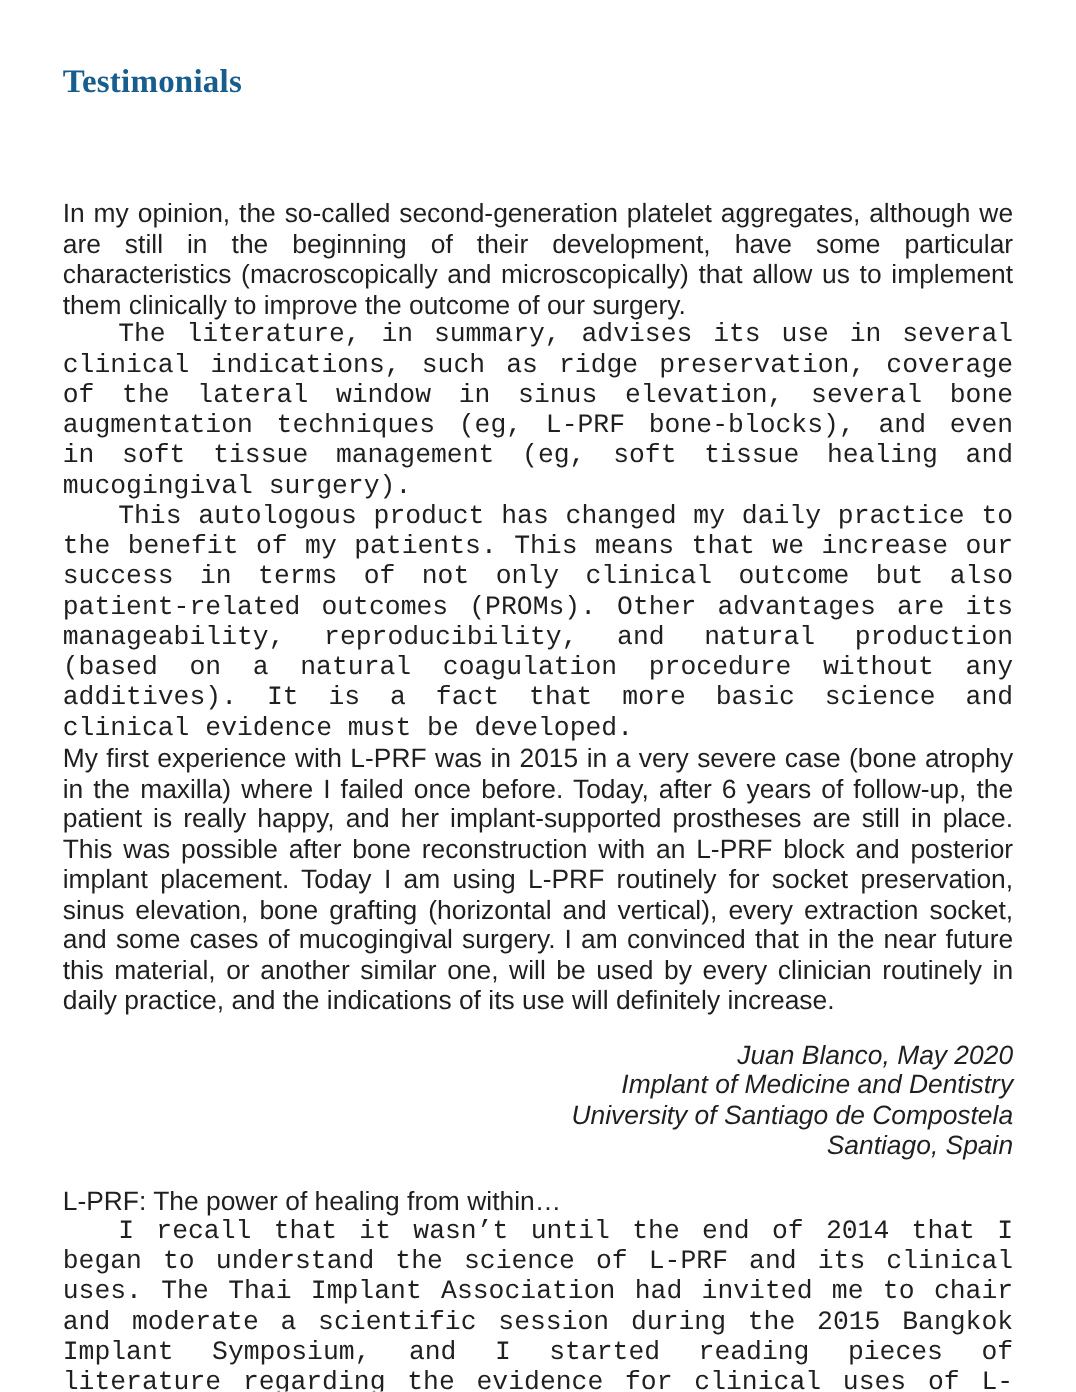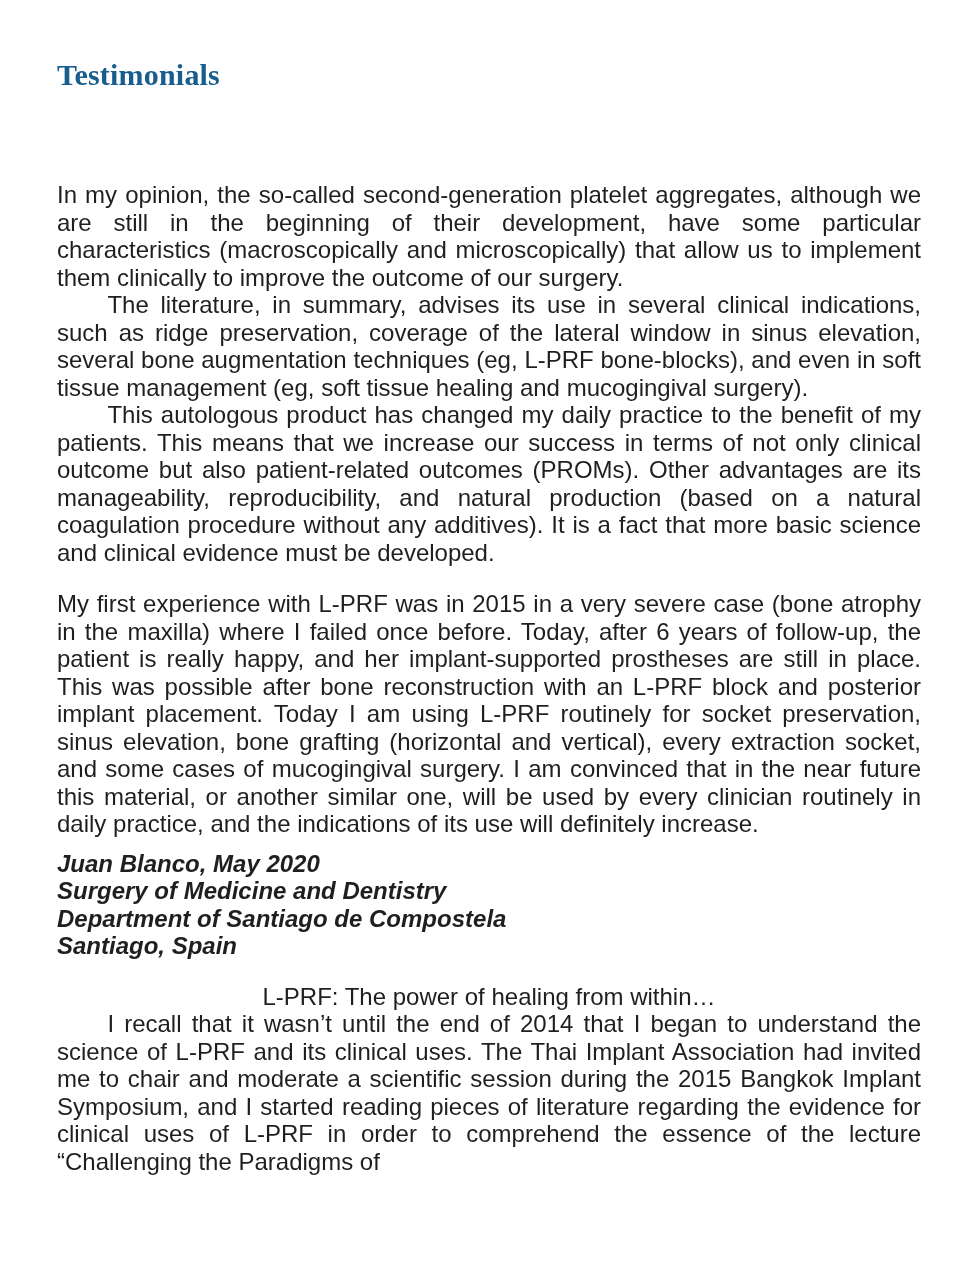--- a/index.html
+++ b/index.html
@@ -36,36 +36,35 @@
     font-size: 24px;
     line-height: 27.5px;
   }
   .body-text p {
     margin: 0;
     text-align: justify;
     text-justify: inter-word;
   }
   p.indent {
     text-indent: 2.1em;
+    font-family: Liberation Mono, monospace;
   }
   p.gap-before {
-    margin-top: 24px;
   }
   .signature {
-    margin-top: 12px;
-    text-align: left;
+    margin-top: 22px;
+    text-align: right;
     font-style: italic;
-    font-weight: bold;
   }
   .signature div {
     line-height: 27.5px;
   }
   p.heading-line {
     margin-top: 23px;
-    text-align: center;
+    text-align: left;
   }
 </style>
 </head>
 <body>
 
 <div class="page">
 
   <h1 class="doc-title">Testimonials</h1>
 
   <div class="body-text">
@@ -73,22 +72,22 @@
     <p>In my opinion, the so-called second-generation platelet aggregates, although we are still in the beginning of their development, have some particular characteristics (macroscopically and microscopically) that allow us to implement them clinically to improve the outcome of our surgery.</p>
 
     <p class="indent">The literature, in summary, advises its use in several clinical indications, such as ridge preservation, coverage of the lateral window in sinus elevation, several bone augmentation techniques (eg, L-PRF bone-blocks), and even in soft tissue management (eg, soft tissue healing and mucogingival surgery).</p>
 
     <p class="indent">This autologous product has changed my daily practice to the benefit of my patients. This means that we increase our success in terms of not only clinical outcome but also patient-related outcomes (PROMs). Other advantages are its manageability, reproducibility, and natural production (based on a natural coagulation procedure without any additives). It is a fact that more basic science and clinical evidence must be developed.</p>
 
     <p class="gap-before">My first experience with L-PRF was in 2015 in a very severe case (bone atrophy in the maxilla) where I failed once before. Today, after 6 years of follow-up, the patient is really happy, and her implant-supported prostheses are still in place. This was possible after bone reconstruction with an L-PRF block and posterior implant placement. Today I am using L-PRF routinely for socket preservation, sinus elevation, bone grafting (horizontal and vertical), every extraction socket, and some cases of mucogingival surgery. I am convinced that in the near future this material, or another similar one, will be used by every clinician routinely in daily practice, and the indications of its use will definitely increase.</p>
 
     <div class="signature">
       <div>Juan Blanco, May 2020</div>
-      <div>Surgery of Medicine and Dentistry</div>
-      <div>Department of Santiago de Compostela</div>
+      <div>Implant of Medicine and Dentistry</div>
+      <div>University of Santiago de Compostela</div>
       <div>Santiago, Spain</div>
     </div>
 
     <p class="heading-line">L-PRF: The power of healing from within…</p>
 
     <p class="indent">I recall that it wasn’t until the end of 2014 that I began to understand the science of L-PRF and its clinical uses. The Thai Implant Association had invited me to chair and moderate a scientific session during the 2015 Bangkok Implant Symposium, and I started reading pieces of literature regarding the evidence for clinical uses of L-PRF in order to comprehend the essence of the lecture “Challenging the Paradigms of</p>
 
   </div>
 </div>
 

